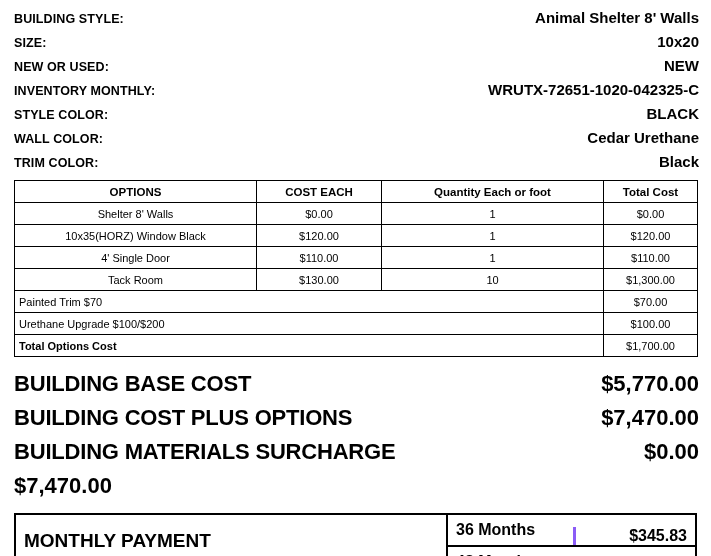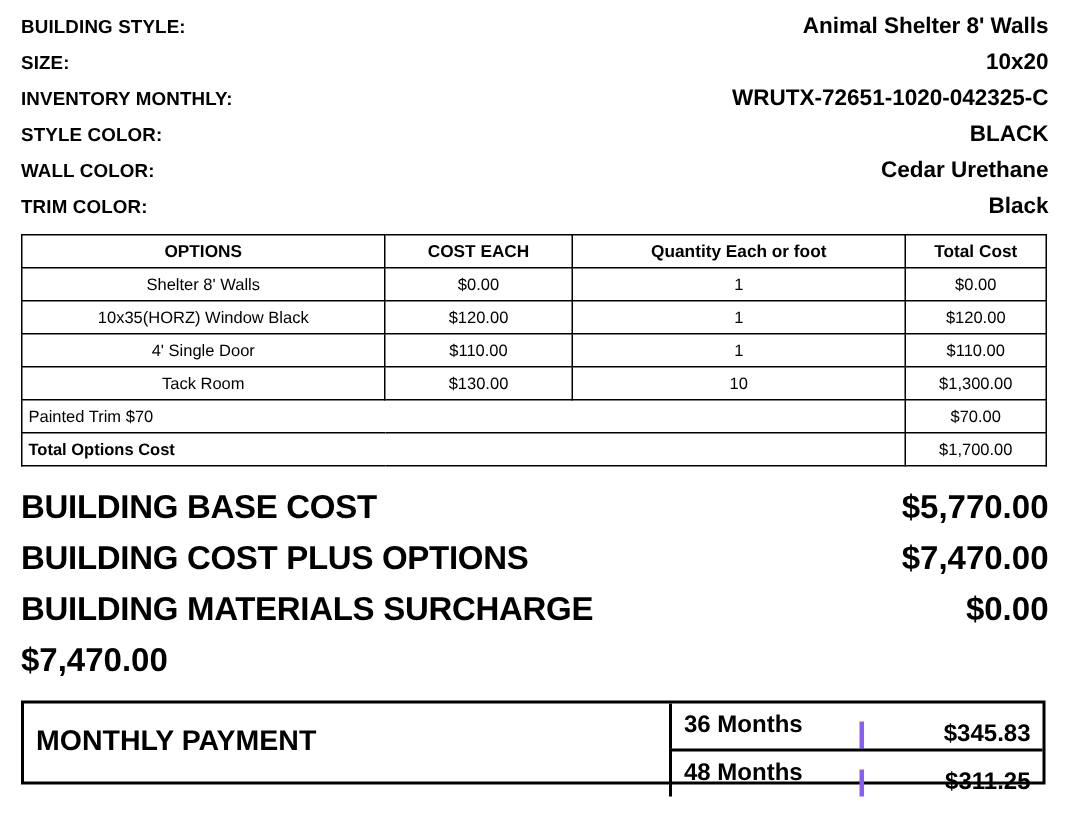--- a/index.html
+++ b/index.html
@@ -153,20 +153,24 @@
     <div class="spec-row">
       <span class="spec-label">BUILDING STYLE:</span>
       <span class="spec-value">Animal Shelter 8' Walls</span>
     </div>
 
     <div class="spec-row">
       <span class="spec-label">SIZE:</span>
       <span class="spec-value">10x20</span>
     </div>
 
+    <div class="spec-row">
+      <span class="spec-label">NEW OR USED:</span>
+      <span class="spec-value">NEW</span>
+    </div>
 
     <div class="spec-row">
       <span class="spec-label">INVENTORY MONTHLY:</span>
       <span class="spec-value">WRUTX-72651-1020-042325-C</span>
     </div>
 
     <div class="spec-row">
       <span class="spec-label">STYLE COLOR:</span>
       <span class="spec-value">BLACK</span>
     </div>
@@ -220,20 +224,24 @@
       <tr>
         <td>Tack Room</td>
         <td>$130.00</td>
         <td>10</td>
         <td>$1,300.00</td>
       </tr>
 
       <tr>
         <td class="row-label-left" colspan="3">Painted Trim $70</td>
         <td>$70.00</td>
+      </tr>
+      <tr>
+        <td class="row-label-left" colspan="3">Urethane Upgrade $100/$200</td>
+        <td>$100.00</td>
       </tr>
       <tr>
         <td class="row-label-left row-bold" colspan="3">Total Options Cost</td>
         <td>$1,700.00</td>
       </tr>
     </tbody>
   </table>
 
   <div class="totals">
 

